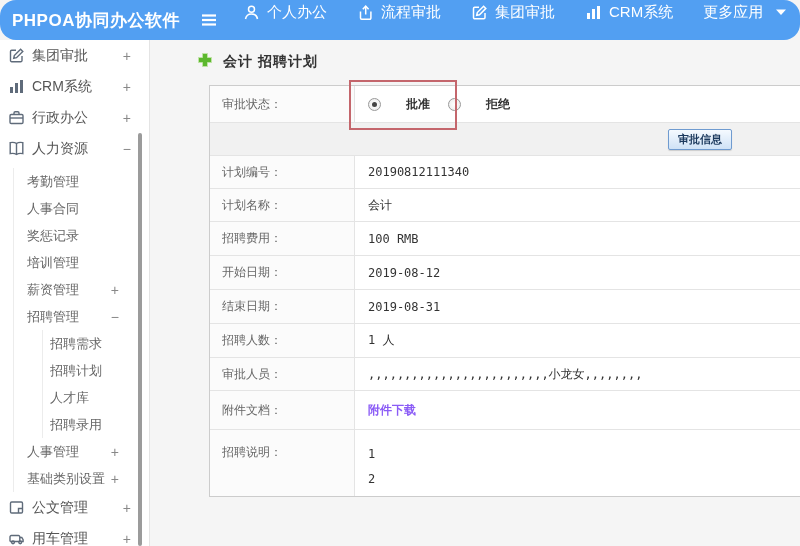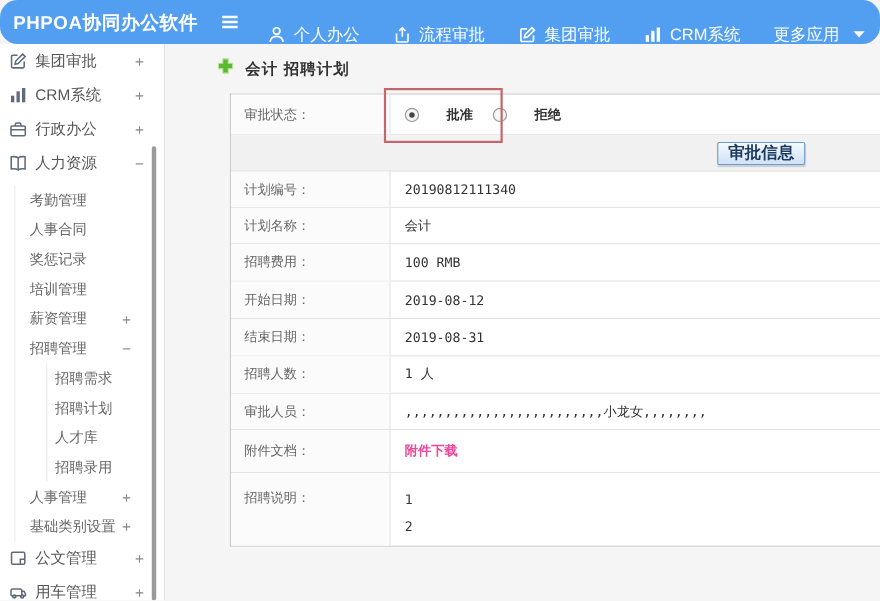--- a/index.html
+++ b/index.html
@@ -6,21 +6,21 @@
   html,body { width:800px; height:546px; overflow:hidden;
     font-family:"Liberation Sans","DejaVu Sans",sans-serif; background:#f4f4f4; }
   .stage { position:relative; width:800px; height:546px; }
 
   
   .header { position:absolute; left:0; top:0; width:800px; height:40px;
     background:#529ff2; color:#fff; display:flex; align-items:center;border-radius:16px; }
   .logo { position:absolute; left:12px; top:0; height:40px; display:flex; align-items:center;
     font-size:17px; font-weight:bold; letter-spacing:.5px; }
   .burger { position:absolute; left:200px; top:11px; width:18px; height:18px; cursor:pointer; }
-  .topnav { position:absolute; left:243px; top:0; height:24px; display:flex; align-items:center; gap:30px;margin-top:19px; }
+  .topnav { position:absolute; left:243px; top:0; height:24px; display:flex; align-items:center; gap:30px; }
   .topnav .nav-item { display:flex; align-items:center; gap:7px; font-size:15px; cursor:pointer; white-space:nowrap; }
   .topnav svg { display:block; }
   .caret { margin-left:-18px; }
 
   
   .sidebar { position:absolute; left:0; top:40px; width:150px; height:506px;
     background:#fff; border-right:1px solid #e4e4e4; overflow:hidden; }
   .side-item { display:flex; align-items:center; color:#555; cursor:pointer; }
   .side-item.lvl0 { height:31px; padding-left:8px; font-size:14px; gap:7px; }
   .side-item.lvl0 .exp { margin-left:auto; margin-right:18px; }
@@ -43,31 +43,31 @@
   .form-table { position:absolute; left:59px; top:45px; width:591px;
     background:#fff; border:1px solid #ccc; border-right:none; }
   .frow { display:flex; border-bottom:1px solid #e4e4e4; }
   .frow:last-child { border-bottom:none; }
   .fl { width:145px; flex:0 0 145px; background:#fbfbfb; border-right:1px solid #e4e4e4;
     display:flex; align-items:center; padding-left:12px; font-size:12px; color:#666; }
   .fv { flex:1; display:flex; align-items:center; padding-left:13px; font-size:12px; color:#333;
     font-family:"DejaVu Sans Mono","Liberation Mono",monospace; }
   .btn-row { height:33px; background:#f1f1f1; display:flex; align-items:center;
     justify-content:flex-end; padding-right:68px; border-bottom:1px solid #e4e4e4; }
-  .approve-btn { height:21px; padding:0 9px; font-size:15px; font-weight:bold; color:#1c3a5e;
+  .approve-btn { height:21px; padding:0 9px; font-size:11px; font-weight:bold; color:#1c3a5e;
     border:1px solid #6f9bd0; border-radius:2px; cursor:pointer;
     background:linear-gradient(#f5faff,#cfe2f6); box-shadow:0 1px 1px rgba(0,0,0,.15);margin-left:42px; }
   .radio-group { display:flex; align-items:center; gap:18px; }
   .radio-opt { display:flex; align-items:center; gap:25px; cursor:pointer;
     font-size:12px; color:#333; font-weight:bold; }
   .radio { width:13px; height:13px; border-radius:50%; border:1px solid #9a9a9a;
     background:radial-gradient(#fff,#e9e9e9); position:relative; }
   .radio.checked::after { content:""; position:absolute; left:3px; top:3px; width:5px; height:5px;
     border-radius:50%; background:#444; }
-  .link { color:#ec4899; font-weight:bold; cursor:pointer; text-decoration:none;
+  .link { color:#8b5cf6; font-weight:bold; cursor:pointer; text-decoration:none;
     font-family:"Liberation Sans",sans-serif; }
   .multiline { flex-direction:column; align-items:flex-start; justify-content:flex-start;
     padding-top:12px; line-height:25px; }
   .highlight-box { position:absolute; left:199px; top:40px; width:108px; height:50px;
     border:2px solid #c4666c; pointer-events:none; }
 </style>
 </head>
 <body>
 
 <div class="stage">

